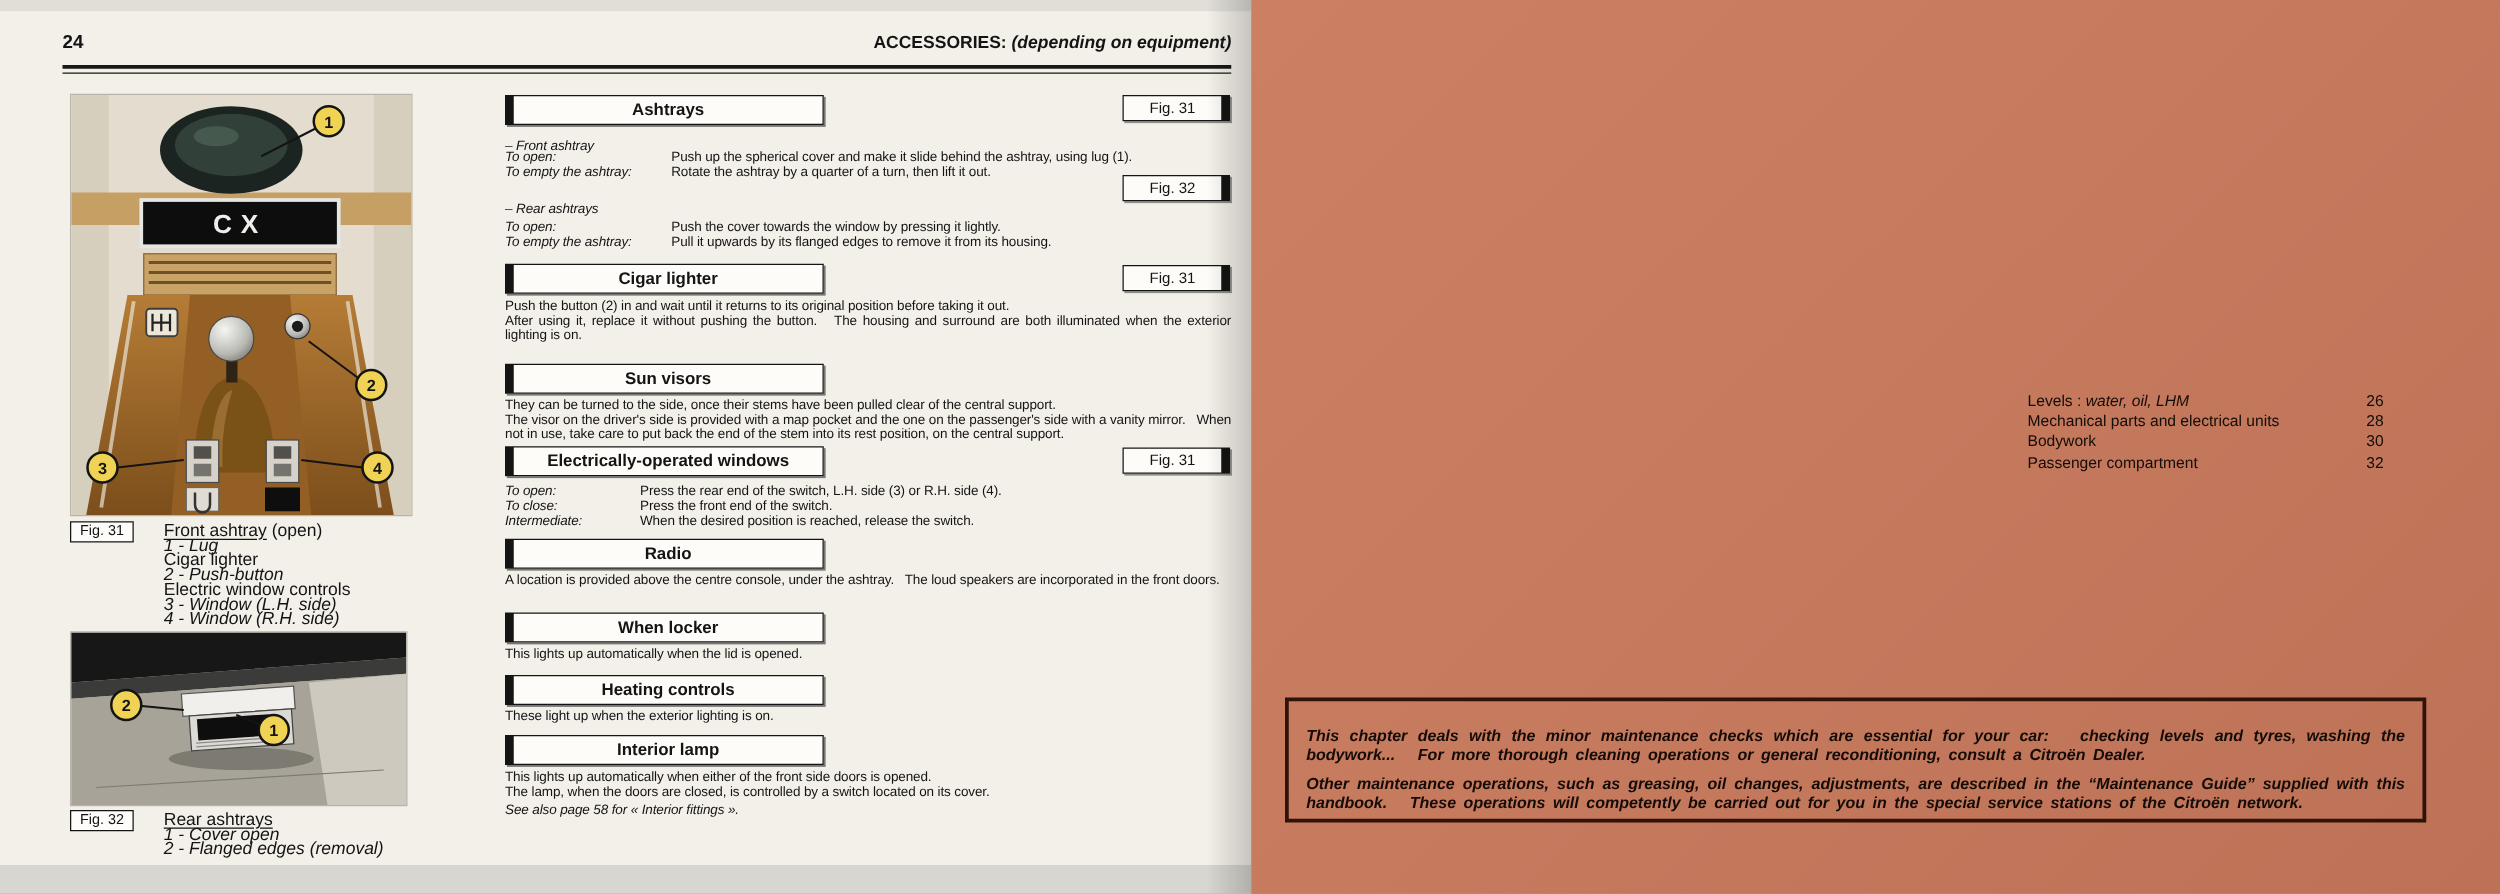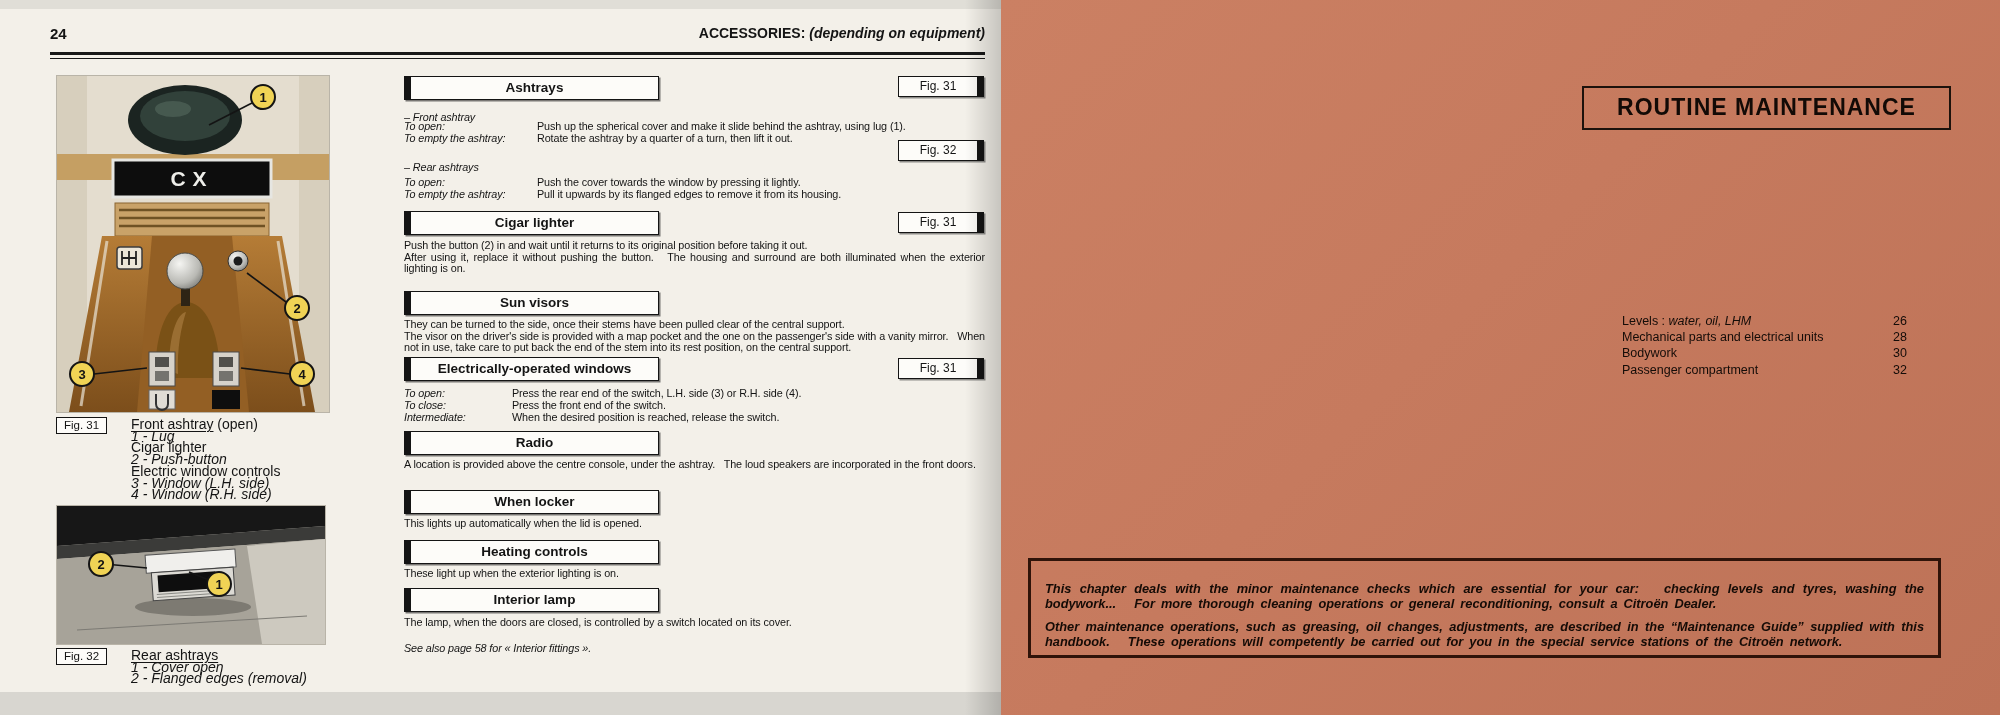--- a/index.html
+++ b/index.html
@@ -238,29 +238,29 @@
     <div class="abs body just" style="left:404px;top:459px;width:581px">A location is provided above the centre console, under the ashtray.&nbsp;&nbsp; The loud speakers are incorporated in the front doors.</div>
 
     <div class="abs sec-head" style="left:404px;top:490px">When locker</div>
     <div class="abs body" style="left:404px;top:518px;width:581px">This lights up automatically when the lid is opened.</div>
 
     <div class="abs sec-head" style="left:404px;top:540px">Heating controls</div>
     <div class="abs body" style="left:404px;top:568px;width:581px">These light up when the exterior lighting is on.</div>
 
     <div class="abs sec-head" style="left:404px;top:588px">Interior lamp</div>
     <div class="abs body" style="left:404px;top:617px;width:581px">
+      <div class="nowrap">This lights up automatically when either of the front side doors is opened.</div>
       <div class="nowrap">The lamp, when the doors are closed, is controlled by a switch located on its cover.</div>
     </div>
     <div class="abs body ital" style="left:404px;top:643px;width:581px">See also page 58 for « Interior fittings ».</div>
 
     <div class="abs gutter"></div>
   </div>
 
   <div class="abs" id="right-page">
-    <div class="abs rm-title" style="left:581px;top:86px;width:365px">ROUTINE MAINTENANCE</div>
 
     <div class="abs toc" style="left:621px;top:314px;width:285px">
       <div class="toc-row">
         <span><span>Levels : </span><span class="ital">water, oil, LHM</span></span>
         <span>26</span>
       </div>
       <div class="toc-row">
         <span>Mechanical parts and electrical units</span>
         <span>28</span>
       </div>

